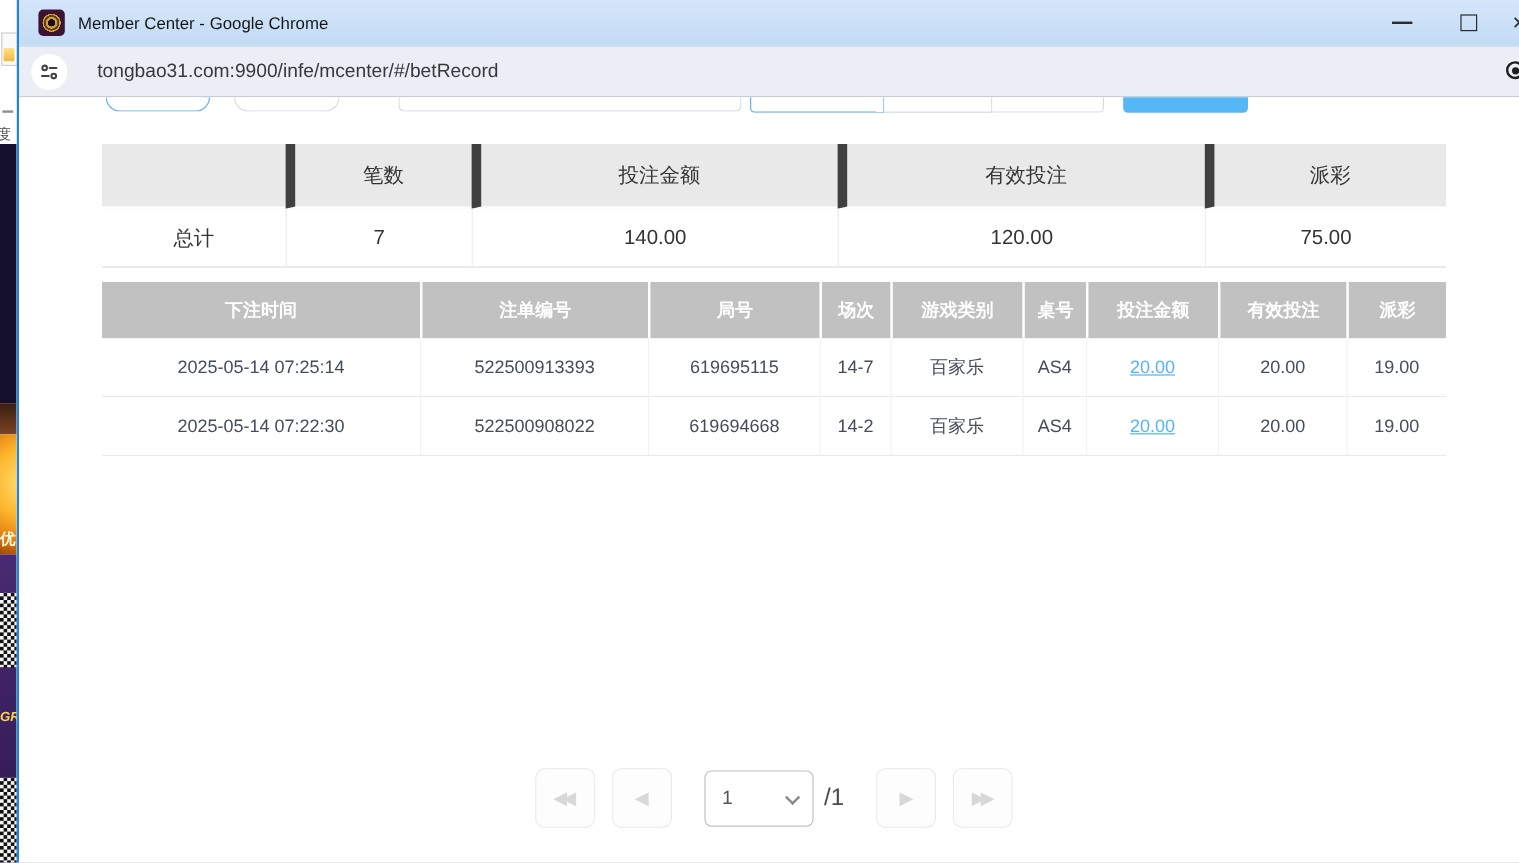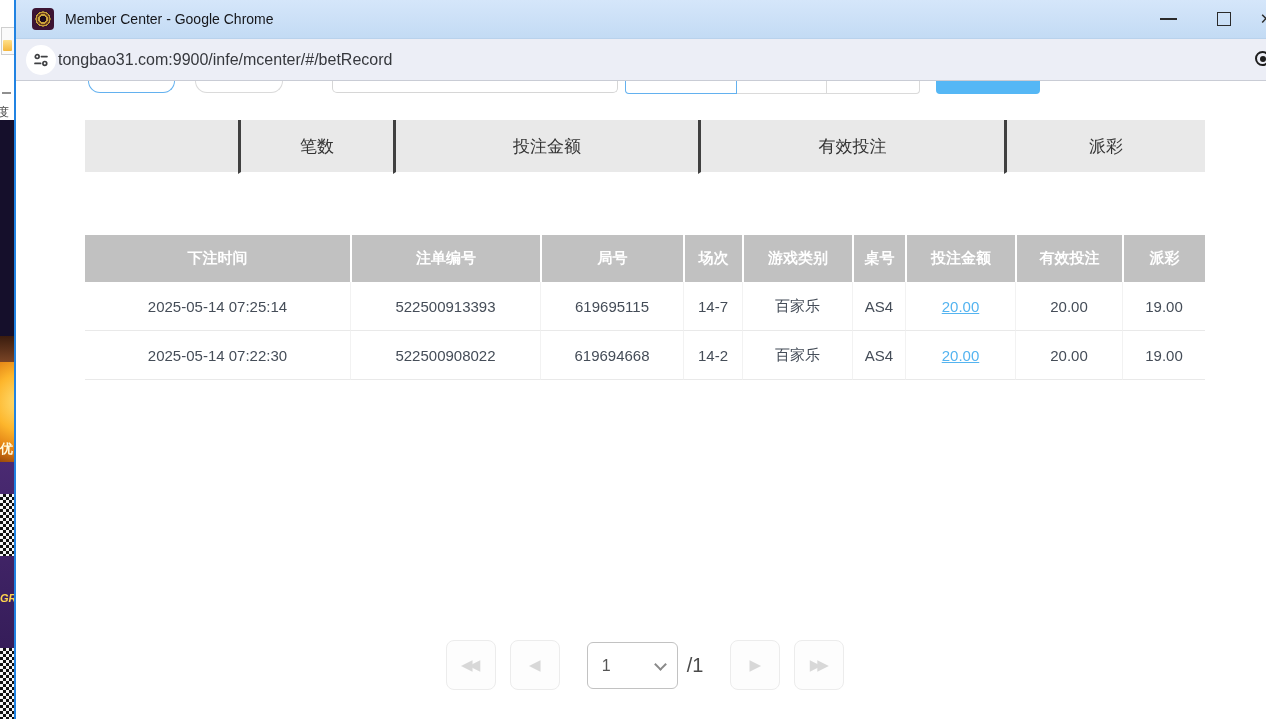--- a/index.html
+++ b/index.html
@@ -35,21 +35,21 @@
   .winctl{position:absolute;right:0;top:0;height:100%;display:flex;}
   .ctl{height:100%;display:flex;align-items:center;justify-content:center;cursor:default;}
   .ctl.min{width:56px;} .ctl.max{width:56px;} .ctl.close{width:14px;overflow:hidden;}
   .dash{width:17px;height:2px;background:#2b2b2b;}
   .sq{width:12px;height:12px;border:1px solid #2b2b2b;}
   .x{font-size:15px;color:#2b2b2b;transform:translateX(7px);display:inline-block;}
 
   .urlrow{height:41px;flex:0 0 41px;background:#eceef6;border-bottom:1px solid #c9ccd5;
           display:flex;align-items:center;padding:0 10px;position:relative;}
   .chip{width:30px;height:30px;border-radius:50%;background:#fff;display:flex;align-items:center;justify-content:center;}
-  .url{margin-left:2px;font-size:16px;color:#36383d;white-space:nowrap;}
+  .url{margin-left:25px;font-size:16px;color:#36383d;white-space:nowrap;}
   .rec{position:absolute;right:-4px;top:12px;width:11px;height:11px;border:2.5px solid #1e1e1e;border-radius:50%;}
   .rec::after{content:"";position:absolute;left:2.5px;top:2.5px;width:6px;height:6px;border-radius:50%;background:#1e1e1e;}
 
   .page{flex:1;background:#fff;position:relative;}
 
   
   .tbtn,.tinput,.tseg,.tsubmit{position:absolute;top:0;background:#fff;box-sizing:border-box;}
   .b1{left:72px;width:87px;height:12px;border:1px solid #63b1ef;border-top:none;border-radius:0 0 16px 16px;}
   .b2{left:179px;width:88px;height:12px;border:1px solid #dadada;border-top:none;border-radius:0 0 16px 16px;}
   .tinput{left:316px;width:286px;height:12px;border:1px solid #d6d6d6;border-top:none;border-radius:0 0 5px 5px;}
@@ -58,21 +58,21 @@
   .s1{width:112px;border:1px solid #63b1ef;border-top:none;border-radius:0 0 0 4px;}
   .s2{width:90px;border:1px solid #dadada;border-top:none;border-left:none;}
   .s3{width:93px;border:1px solid #dadada;border-top:none;border-left:none;border-radius:0 0 4px 0;}
   .tsubmit{left:920px;width:104px;height:13px;background:#55b7f5;border-radius:0 0 4px 4px;}
 
   
   table{border-collapse:separate;border-spacing:0;table-layout:fixed;}
   .summary{position:absolute;left:69px;top:39px;width:1120px;}
   .summary th{background:#e9e9e9;height:50px;font-size:17px;font-weight:400;color:#333;
               text-align:center;border-bottom:2px solid #fff;}
-  .summary th+th{border-left:3px solid #404040;}
+  .summary th+th{border-left:8px solid #404040;}
   .summary td{background:#fff;height:46px;font-size:17px;color:#333;text-align:center;border-bottom:1px solid #dcdcdc;}
   .summary td+td{border-left:1px solid #ededed;}
 
   
   .bet{position:absolute;left:69px;top:154px;width:1120px;}
   .bet th{background:#c1c1c1;height:45px;color:#fff;font-size:15px;font-weight:bold;text-align:center;}
   .bet th+th{border-left:2px solid #fff;}
   .bet td{background:#fff;height:46px;font-size:15px;color:#454d58;text-align:center;
           border-bottom:1px solid #e9e9e9;white-space:nowrap;}
   .bet td+td{border-left:1px solid #f2f2f2;}
@@ -169,20 +169,27 @@
             <col style="width:306px">
             <col style="width:201px">
           </colgroup>
         <tbody>
             <tr>
           <th></th>
           <th>笔数</th>
           <th>投注金额</th>
           <th>有效投注</th>
           <th>派彩</th>
+        </tr>
+        <tr>
+          <td>总计</td>
+          <td>7</td>
+          <td>140.00</td>
+          <td>120.00</td>
+          <td>75.00</td>
         </tr>
       </tbody>
         </table>
 
       <table class="bet">
         <colgroup>
             <col style="width:265px">
             <col style="width:190px">
             <col style="width:143px">
             <col style="width:59px">

